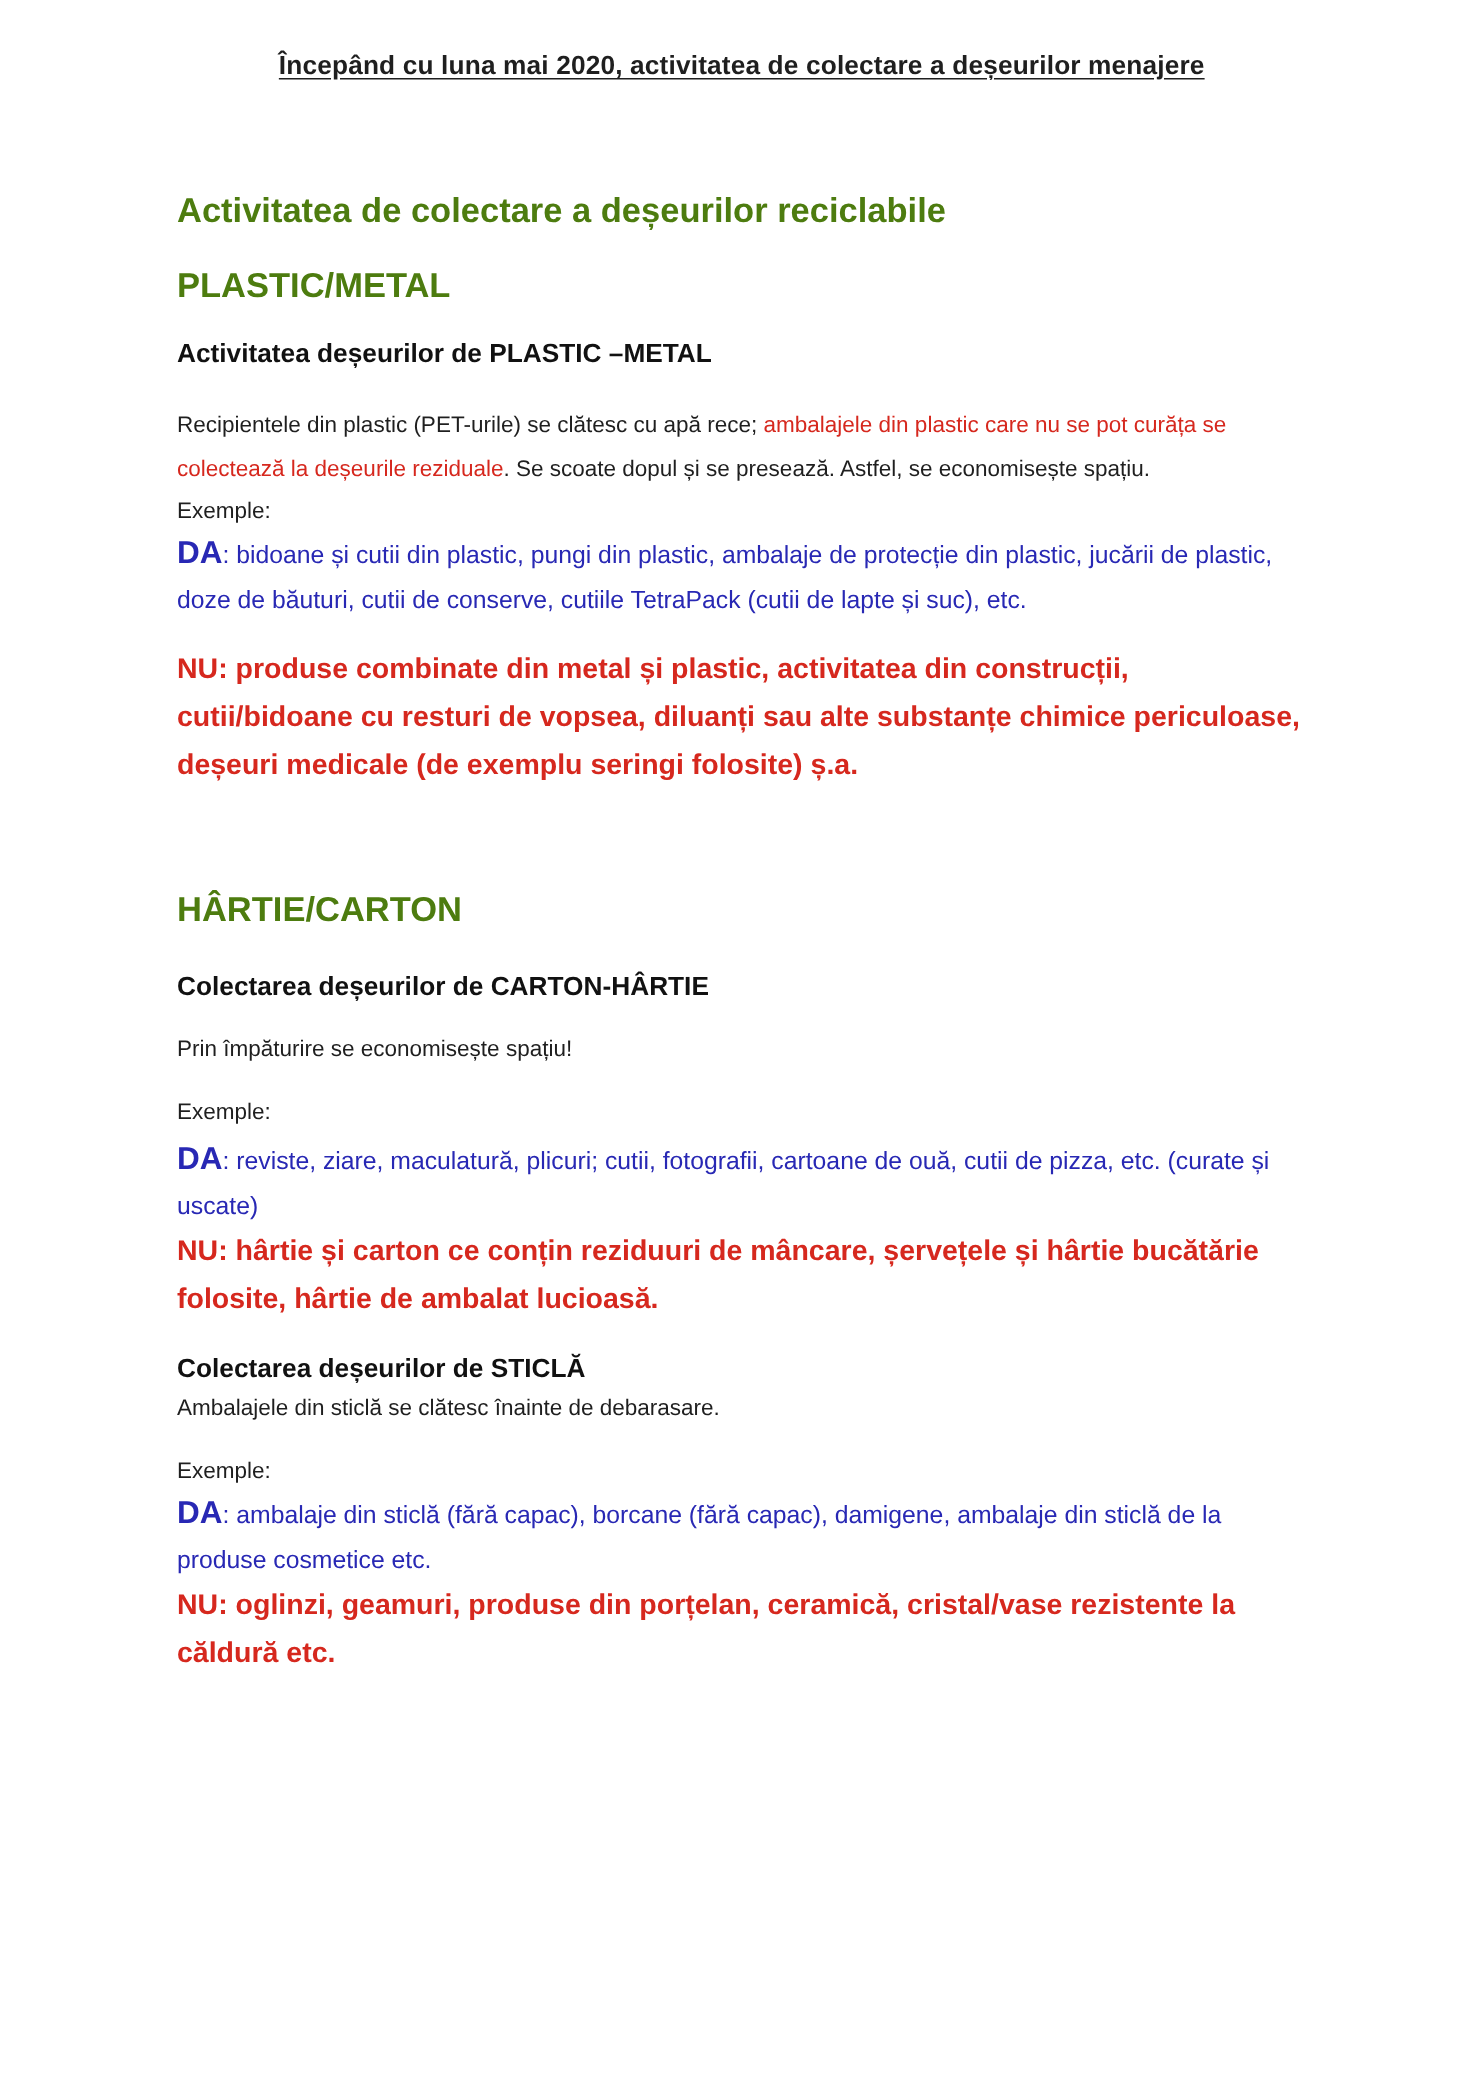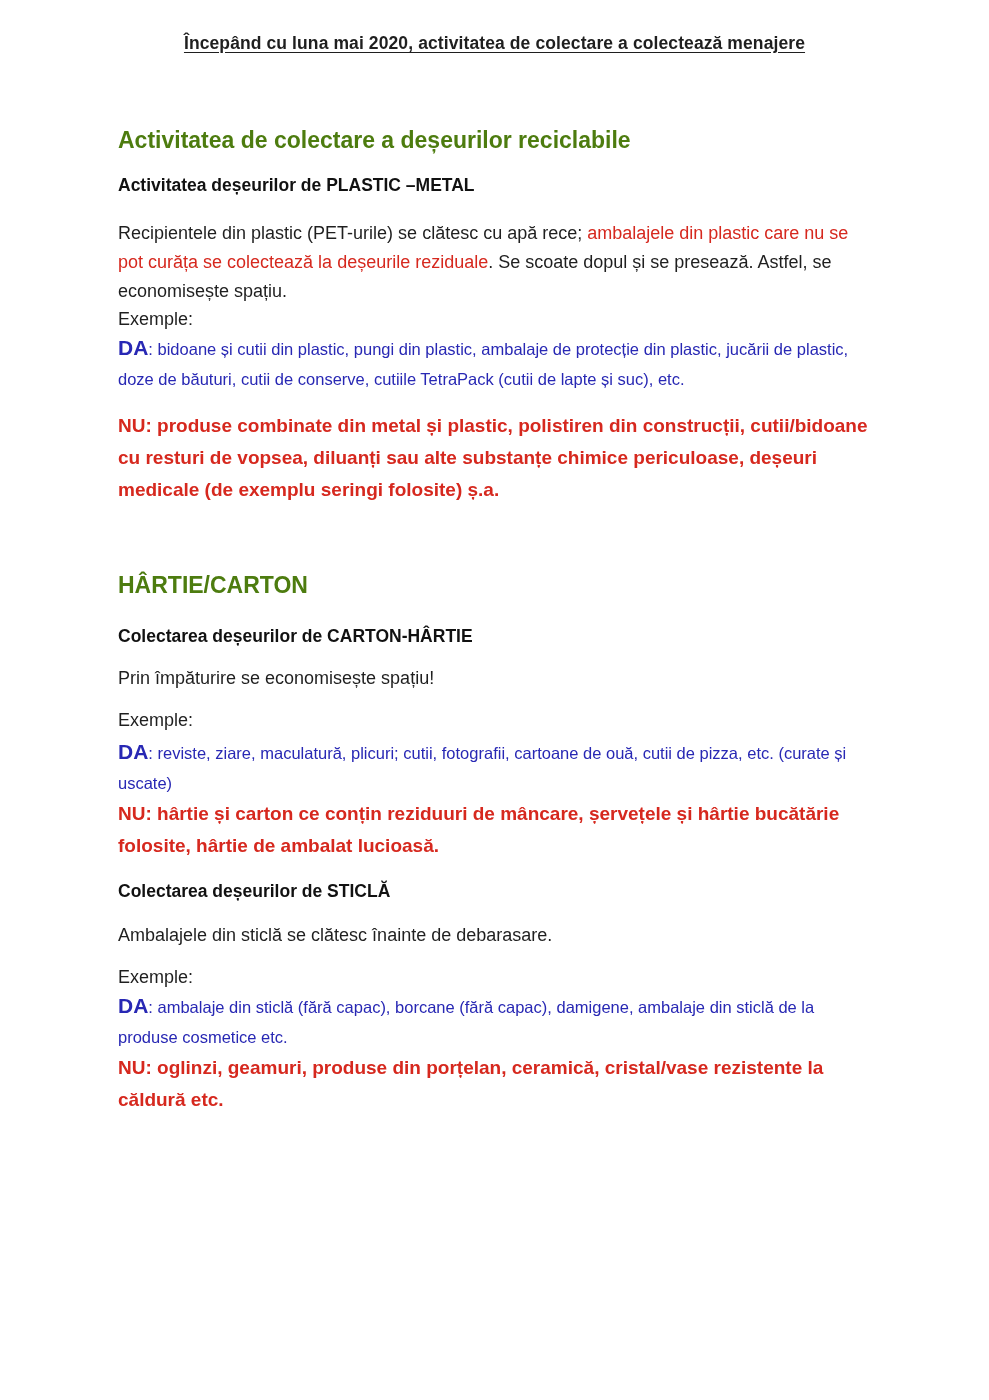--- a/index.html
+++ b/index.html
@@ -20,21 +20,21 @@
     letter-spacing:0.1px;
   }
   .title-line { line-height:24px; text-decoration:underline; text-underline-offset:3px; }
   .title-line + .title-line { margin-top:24px; }
 
   .content { width:752px; margin-left:118px; }
 
   h1, h2 { font-size:23px; line-height:30px; font-weight:700; color:#4d7c0f; }
   h3 { font-size:17.5px; line-height:24px; font-weight:700; color:#111; }
 
-  p.body, .examples-label { font-size:18px; line-height:29px; color:var(--text,#1f1f1f); }
+  p.body, .examples-label { font-size:15px; line-height:29px; color:var(--text,#1f1f1f); }
   .examples-label { line-height:27px; }
 
   .red-run { color:var(--accent_red,#d6281e); }
 
   p.da { font-size:16.5px; line-height:30px; color:var(--accent_blue,#2828b4); }
   .da-label { font-size:21px; font-weight:700; }
 
   p.nu { font-size:19px; line-height:32px; font-weight:700; color:var(--accent_red,#d6281e); }
 
   
@@ -43,42 +43,43 @@
   .mt-h3a  { margin-top:18px; }
   .mt-p1   { margin-top:22px; }
   .mt-nu1  { margin-top:16px; }
   .mt-h2b  { margin-top:64px; }
   .mt-h3b  { margin-top:24px; }
   .mt-p2   { margin-top:16px; }
   .mt-ex2  { margin-top:14px; }
   .mt-da2  { margin-top:3px; }
   .mt-h2c  { margin-top:66px; }
   .mt-h3c  { margin-top:17px; }
-  .mt-p3   { margin-top:18px; }
+  .mt-p3   { }
   .mt-ex3  { margin-top:14px; }
 </style>
 </head>
 <body>
 
 <div class="page">
 
   <header class="doc-title">
-    <div class="title-line">Începând cu luna mai 2020, activitatea de colectare a colectează menajere</div>
+    <div class="title-line">Începând cu luna mai 2020, activitatea de colectare a deșeurilor menajere</div>
   </header>
 
   <main class="content">
 
     <h1 class="mt-h1">Activitatea de colectare a deșeurilor reciclabile</h1>
 
     <section>
+      <h2 class="mt-h2a">PLASTIC/METAL</h2>
       <h3 class="mt-h3a">Activitatea deșeurilor de PLASTIC –METAL</h3>
       <p class="body mt-p1"><span>Recipientele din plastic (PET-urile) se clătesc cu apă rece; </span><span class="red-run">ambalajele din plastic care nu se pot curăța se colectează la deșeurile reziduale</span><span>. Se scoate dopul și se presează. Astfel, se economisește spațiu.</span></p>
       <div class="examples-label">Exemple:</div>
       <p class="da"><span class="da-label">DA</span><span>: bidoane și cutii din plastic, pungi din plastic, ambalaje de protecție din plastic, jucării de plastic, doze de băuturi, cutii de conserve, cutiile TetraPack (cutii de lapte și suc), etc.</span></p>
-      <p class="nu mt-nu1">NU: produse combinate din metal și plastic, polistiren din construcții, cutii/bidoane cu resturi de vopsea, diluanți sau alte substanțe chimice periculoase, deșeuri medicale (de exemplu seringi folosite) ș.a.</p>
+      <p class="nu mt-nu1">NU: produse combinate din metal și plastic, activitatea din construcții, cutii/bidoane cu resturi de vopsea, diluanți sau alte substanțe chimice periculoase, deșeuri medicale (de exemplu seringi folosite) ș.a.</p>
     </section>
 
     <section>
       <h2 class="mt-h2b">HÂRTIE/CARTON</h2>
       <h3 class="mt-h3b">Colectarea deșeurilor de CARTON-HÂRTIE</h3>
       <p class="body mt-p2">Prin împăturire se economisește spațiu!</p>
       <div class="examples-label mt-ex2">Exemple:</div>
       <p class="da mt-da2"><span class="da-label">DA</span><span>: reviste, ziare, maculatură, plicuri; cutii, fotografii, cartoane de ouă, cutii de pizza, etc. (curate și uscate)</span></p>
       <p class="nu">NU: hârtie și carton ce conțin reziduuri de mâncare, șervețele și hârtie bucătărie folosite, hârtie de ambalat lucioasă.</p>
     </section>

